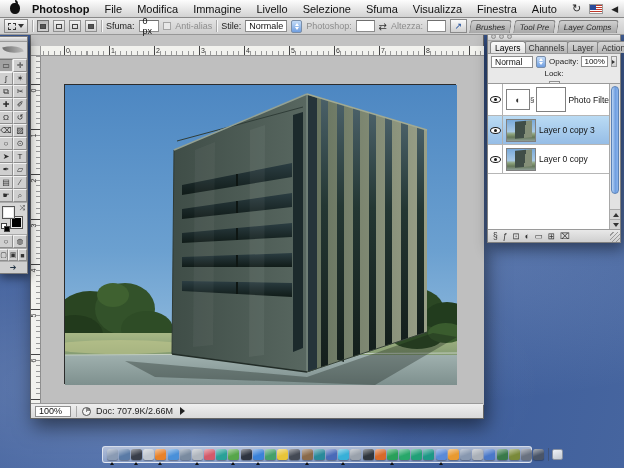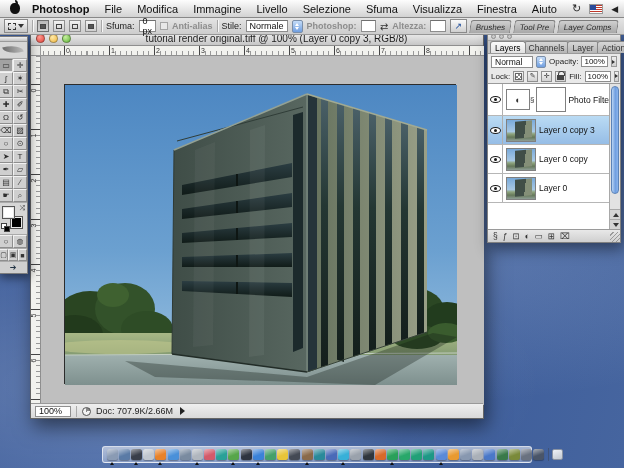--- a/index.html
+++ b/index.html
@@ -36,21 +36,21 @@
   .tp-sq{width:8px;height:7px;border:1px dashed #333;}
   .caret-down{width:0;height:0;border-left:3px solid transparent;border-right:3px solid transparent;border-top:4px solid #333;}
   .mode-btn{width:12px;height:12px;border:1px solid #909090;background:linear-gradient(#f2f2f2,#cfcfcf);
     display:flex;align-items:center;justify-content:center;flex:none;}
   .mode-btn.pressed{background:linear-gradient(#b9b9b9,#d0d0d0);border-color:#6f6f6f;}
   .mb-sq{width:6px;height:5px;border:1px solid #444;}
   .mb-sq.fill{background:#555;}
   .ob-field{height:12px;background:#fff;border:1px solid #8d8d8d;border-top-color:#6f6f6f;
     font-size:9px;display:flex;align-items:center;padding:0 3px;color:#111;}
   .ob-label{white-space:nowrap;}
-  .ob-label.dis{color:#8d8d8d;font-weight:bold;}
+  .ob-label.dis{color:#8d8d8d;}
   .cb{width:8px;height:8px;border:1px solid #a5a5a5;background:#e8e8e8;flex:none;}
   .aqua-stepper{width:11px;height:13px;border:1px solid #7a8ea8;border-radius:2px;
     background:linear-gradient(#c4dcf8,#6f9ee0);display:flex;flex-direction:column;align-items:center;justify-content:center;gap:1px;flex:none;}
   .aqua-stepper i{display:block;width:0;height:0;border-left:2.5px solid transparent;border-right:2.5px solid transparent;}
   .aqua-stepper i.up{border-bottom:3px solid #fff;}
   .aqua-stepper i.dn{border-top:3px solid #fff;}
   .swap-g{font-size:10px;color:#333;}
   .palette-well{margin-left:auto;display:flex;align-items:center;gap:3px;padding-right:2px;}
   .bridge-btn{width:17px;height:14px;border:1px solid #8a8a8a;background:linear-gradient(#fafafa,#cfcfcf);
     font-size:9px;display:flex;align-items:center;justify-content:center;color:#1a4a9a;flex:none;}
@@ -119,21 +119,21 @@
   .layerspal{position:absolute;left:487px;top:32px;width:134px;height:211px;background:#e9e9e9;border:1px solid #808080;
     box-shadow:3px 6px 14px rgba(0,0,0,.45);z-index:45;}
   .lp-minibar{height:8px;background:linear-gradient(#f2f2f2,#cdcdcd);border-bottom:1px solid #a8a8a8;display:flex;align-items:center;gap:3px;padding:0 3px;}
   .lp-dot{width:5px;height:5px;border-radius:50%;background:#c9c9c9;border:1px solid #8e8e8e;flex:none;}
   .lp-tabs{height:13px;background:#c4c4c4;display:flex;align-items:flex-end;padding:1px 2px 0;position:relative;border-bottom:1px solid #9a9a9a;}
   .ptab{font-size:8.5px;color:#333;background:linear-gradient(#d6d6d6,#b5b5b5);border:1px solid #868686;border-bottom:none;
     border-radius:3px 3px 0 0;padding:1px 4px 0;margin-right:-2px;white-space:nowrap;height:12px;}
   .ptab.active{background:linear-gradient(#fafafa,#e2e2e2);z-index:2;color:#000;text-align:center;}
   .lp-row{display:flex;align-items:center;gap:3px;padding:0 3px;font-size:8px;color:#222;}
   .lp-row1{height:15px;}
-  .lp-row2{height:14px;}
+  .lp-row2{height:14px;flex-direction:column;}
   .lp-select{width:58px;height:12px;background:#fff;border:1px solid #8d8d8d;font-size:8.5px;display:flex;align-items:center;padding:0 3px;color:#111;}
   .lp-stepper{width:10px;height:12px;}
   .val-box{width:27px;height:11px;background:#fff;border:1px solid #8d8d8d;font-size:8px;display:flex;align-items:center;justify-content:flex-end;padding:0 2px;color:#111;}
   .val-arrow{width:8px;height:11px;border:1px solid #999;background:linear-gradient(#f0f0f0,#cfcfcf);display:flex;align-items:center;justify-content:center;}
   .val-arrow i{width:0;height:0;border-top:2.5px solid transparent;border-bottom:2.5px solid transparent;border-left:3px solid #333;}
   .lock-btn{width:11px;height:11px;border:1px solid #909090;background:linear-gradient(#f4f4f4,#d2d2d2);
     display:flex;align-items:center;justify-content:center;font-size:7px;color:#333;flex:none;}
   .checker{width:7px;height:7px;background:repeating-conic-gradient(#8a8a8a 0 25%,#fff 0 50%);background-size:4px 4px;border:1px solid #666;}
   .padlock{width:7px;height:5px;background:#444;position:relative;margin-top:3px;}
   .padlock::before{content:"";position:absolute;top:-4px;left:1px;width:5px;height:4px;border:1px solid #444;border-bottom:none;border-radius:3px 3px 0 0;}
@@ -290,26 +290,20 @@
     </div>
     <div class="tb-row">
       <span class="sm-btn">▢</span>
       <span class="sm-btn">▣</span>
       <span class="sm-btn">■</span>
     </div>
     <div class="ir-btn">➔</div>
   </div>
 
   <div class="docwin">
-    <div class="titlebar">
-      <span class="tl red"></span>
-      <span class="tl yellow"></span>
-      <span class="tl green"></span>
-      <span class="doc-title">tutorial render original.tiff @ 100% (Layer 0 copy 3, RGB/8)</span>
-    </div>
     <div class="ruler-corner"></div>
     <div class="ruler-h">
         <span class="rnum" style="left: 25px;">0</span>
         <span class="rnum" style="left: 70px;">1</span>
         <span class="rnum" style="left: 115px;">2</span>
         <span class="rnum" style="left: 160px;">3</span>
         <span class="rnum" style="left: 205px;">4</span>
         <span class="rnum" style="left: 250px;">5</span>
         <span class="rnum" style="left: 295px;">6</span>
         <span class="rnum" style="left: 340px;">7</span>
@@ -482,27 +476,20 @@
             </span>
           <span class="thumb"></span>
           <span class="lname">Layer 0 copy 3</span>
         </div>
         <div class="lrow">
           <span class="eye-cell">
               <span class="eye"></span>
             </span>
           <span class="thumb"></span>
           <span class="lname">Layer 0 copy</span>
-        </div>
-        <div class="lrow">
-          <span class="eye-cell">
-              <span class="eye"></span>
-            </span>
-          <span class="thumb"></span>
-          <span class="lname">Layer 0</span>
         </div>
       </div>
       <div class="lscroll">
         <div class="lthumb"></div>
         <div class="lsarr up">
             <i></i>
           </div>
         <div class="lsarr dn">
             <i></i>
           </div>

